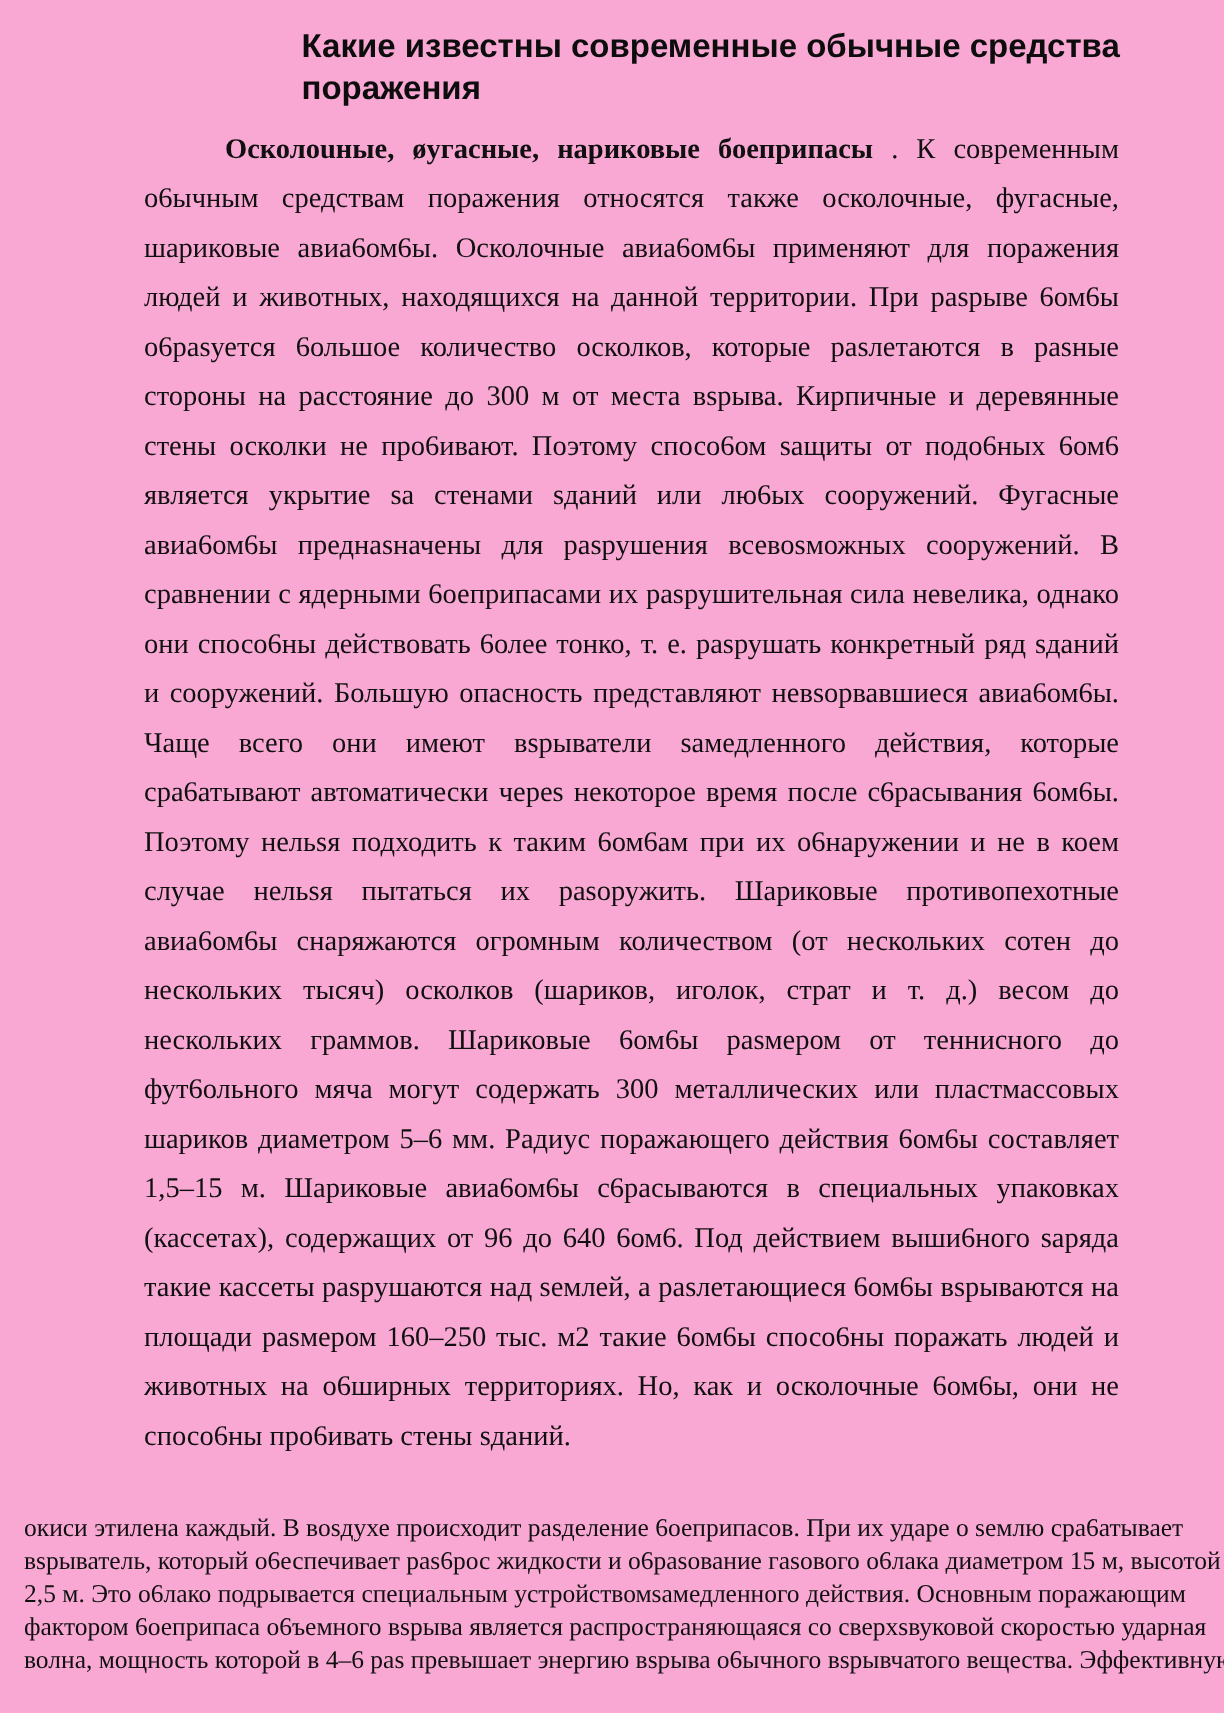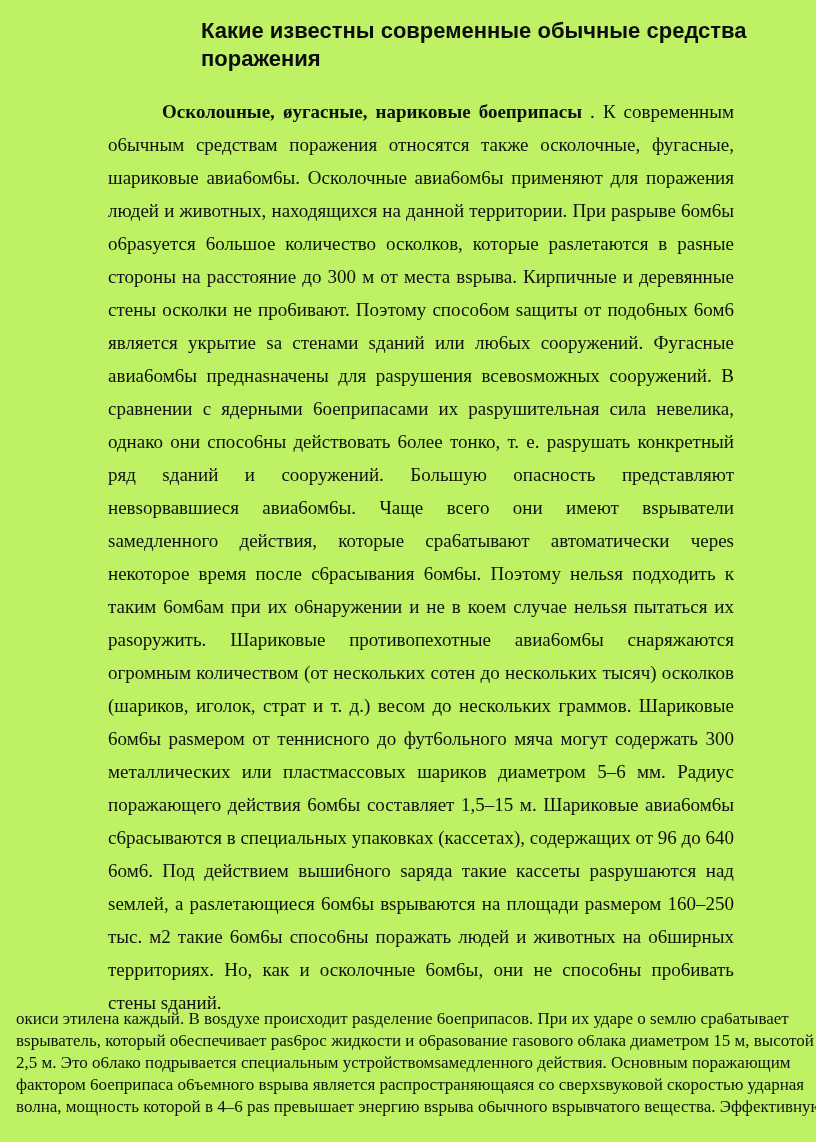--- a/index.html
+++ b/index.html
@@ -4,21 +4,21 @@
 <style>
   html, body {
     margin: 0;
     padding: 0;
     background: #ffffff;
   }
   .page {
     position: relative;
     width: 816px;
     height: 1142px;
-    background: #bef264;
+    background: #f9a8d4;
     overflow: hidden;
     color: #111111;
   }
   .doc-title {
     position: absolute;
     left: 201px;
     top: 2px;
     width: 578px;
     font-family: "Liberation Sans", sans-serif;
     font-weight: bold;
@@ -31,21 +31,21 @@
     left: 96px;
     top: 83px;
     width: 650px;
     font-family: "Liberation Serif", serif;
     font-size: 19px;
     line-height: 33px;
     text-align: justify;
     color: #101010;
   }
   .para {
-    margin: 12px;
+    margin: 0;
     text-indent: 54px;
   }
   .para-lead {
     font-weight: bold;
   }
   .footer-block {
     position: absolute;
     left: 16px;
     top: 1008px;
     width: 812px;

